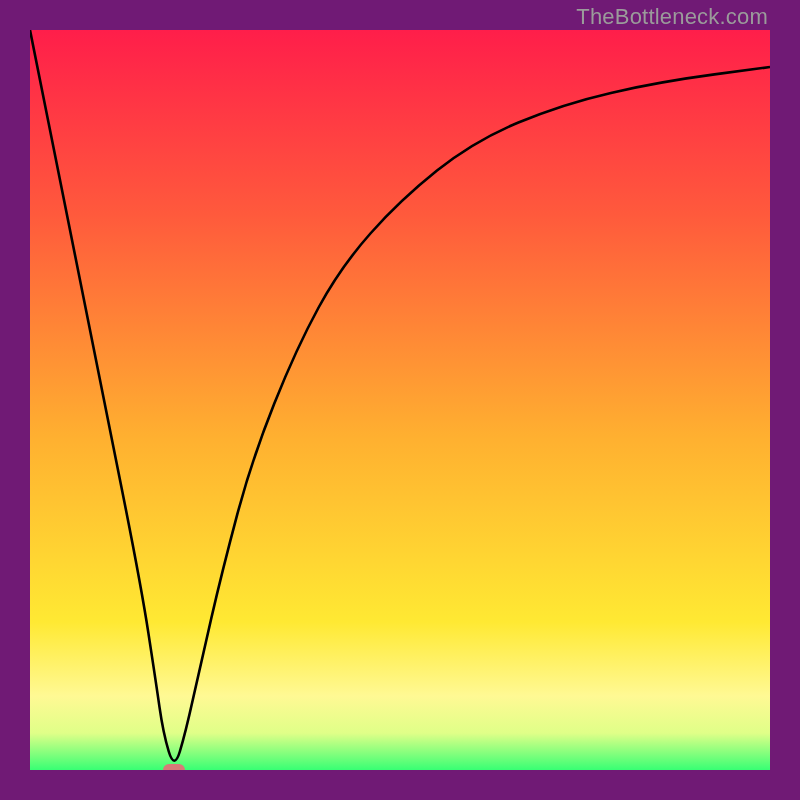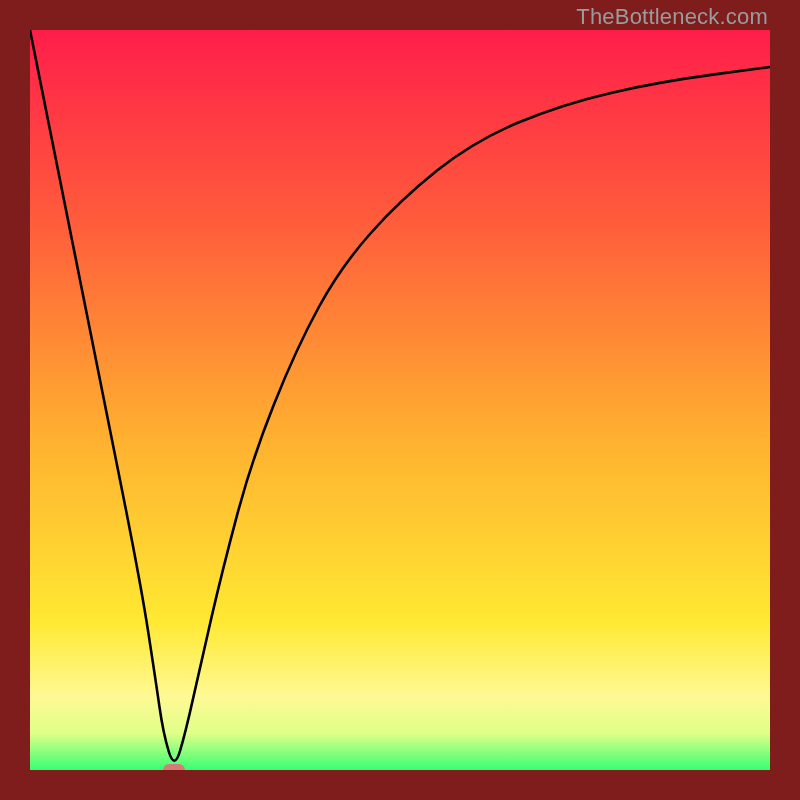--- a/index.html
+++ b/index.html
@@ -8,21 +8,21 @@
     width: 800px;
     height: 800px;
     overflow: hidden;
     background: #000;
     font-family: Arial, Helvetica, sans-serif;
   }
   .frame {
     position: relative;
     width: 800px;
     height: 800px;
-    background: #7f1d1d;
+    background: #701a75;
   }
   .plot-area {
     position: absolute;
     left: 30px;
     top: 30px;
     width: 740px;
     height: 740px;
     overflow: hidden;
   }
   .gradient-bg {

